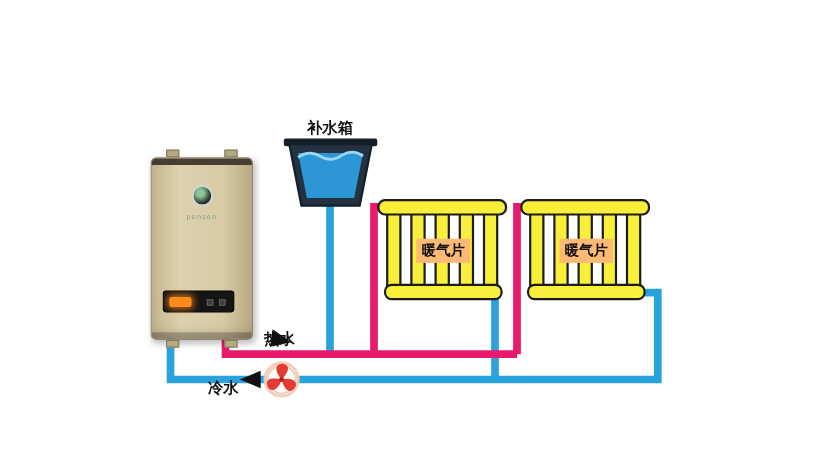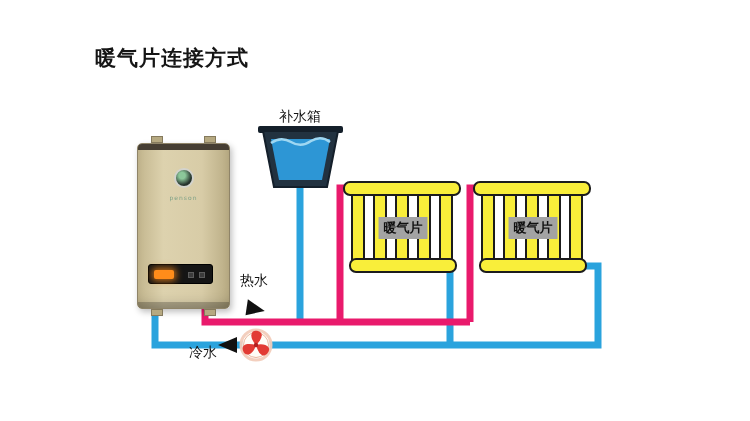--- a/index.html
+++ b/index.html
@@ -36,35 +36,34 @@
     border:2px solid #d3d3cd;background:radial-gradient(circle at 38% 35%, #8cc79a 0 22%, #26332c 65%)}
   .boiler-brand{position:absolute;top:50px;left:0;right:0;text-align:center;font-size:6px;color:#7fa287;letter-spacing:1px}
   .boiler-display{position:absolute;left:10px;right:16px;bottom:24px;height:20px;background:#151515;border:1px solid #000;border-radius:3px}
   .display-glow{position:absolute;left:5px;top:5px;width:20px;height:9px;background:#ff8c1a;border-radius:2px;
     box-shadow:0 0 7px 2px rgba(255,140,26,.75)}
   .display-btn{position:absolute;width:6px;height:6px;top:7px;background:#3c3c3c;border:1px solid #5c5c5c}
   .btn1{right:18px}.btn2{right:7px}
   .boiler-bottom{position:absolute;bottom:0;left:0;right:0;height:6px;background:rgba(0,0,0,.22);border-radius:0 0 4px 4px}
 
   
-  .lbl{position:absolute;z-index:3;color:#121212;font-size:14px;font-weight:400;white-space:nowrap}
+  .lbl{position:absolute;z-index:3;color:#121212;font-size:14px;font-weight:700;white-space:nowrap}
   .lbl-tank{left:300px;top:108px;transform:translateX(-50%)}
-  .lbl-hot{left:240px;top:272px}
+  .lbl-hot{left:240px;top:300px}
   .lbl-cold{left:189px;top:344px}
-  .rad-lbl{position:absolute;z-index:3;background:#a3a3a3;color:#111;font-size:13px;font-weight:600;
+  .rad-lbl{position:absolute;z-index:3;background:#fdba74;color:#111;font-size:13px;font-weight:600;
     padding:2px 5px;transform:translate(-50%,-50%);white-space:nowrap}
   .rad-lbl-1{left:403px;top:228px}
   .rad-lbl-2{left:533px;top:228px}
 </style>
 </head>
 <body>
 
 <div class="canvas">
 
-  <div class="title">暖气片连接方式</div>
 
   <svg class="diagram" width="750" height="421" viewBox="0 0 750 421">
 
     <path class="pipe-cold" d="M155 298 L155 345 L598 345 L598 266 L584 266 M450 345 L450 266 M300 184 L300 322"></path>
 
     <path class="pipe-hot" d="M205 298 L205 322 L470 322 M340 322 L340 188 L352 188 M470 322 L470 188 L482 188"></path>
 
     <g>
       <rect x="258" y="126" width="85" height="7" rx="2" fill="#141f2a"></rect>
       <path d="M263 131 L338 131 L327 187 L274 187 Z" fill="var(--tank-body)" stroke="#141f2a" stroke-width="2"></path>

